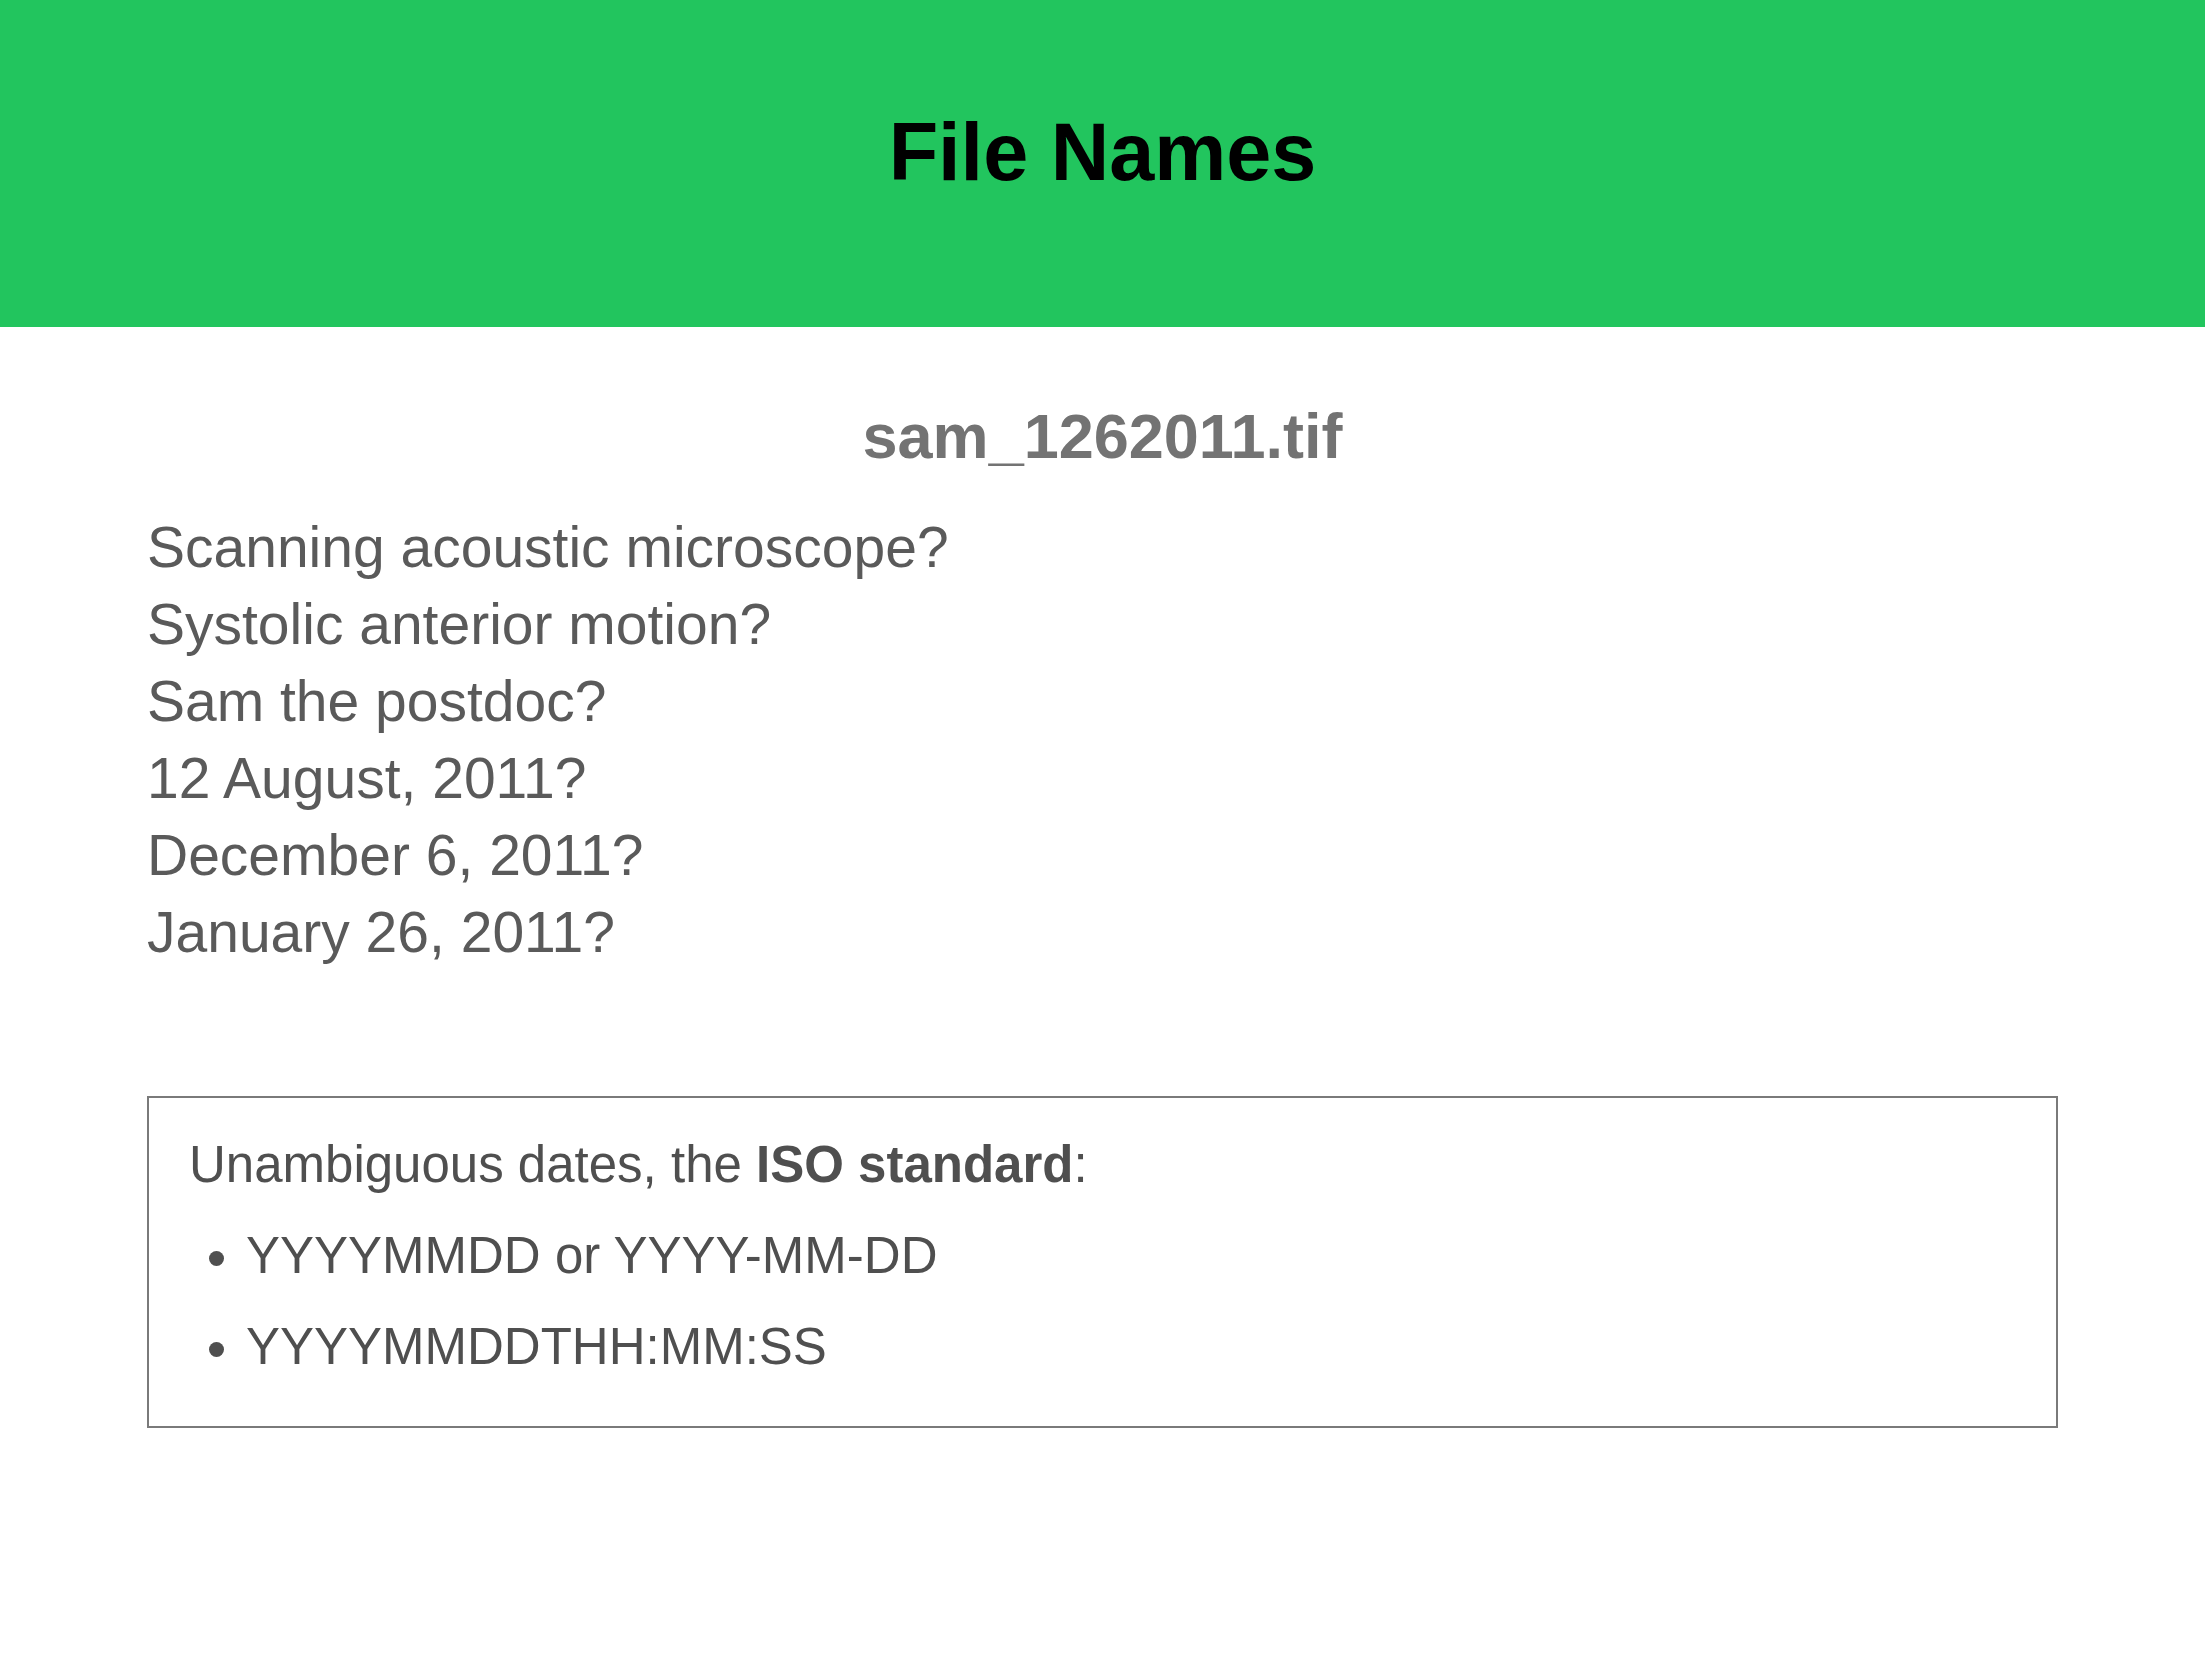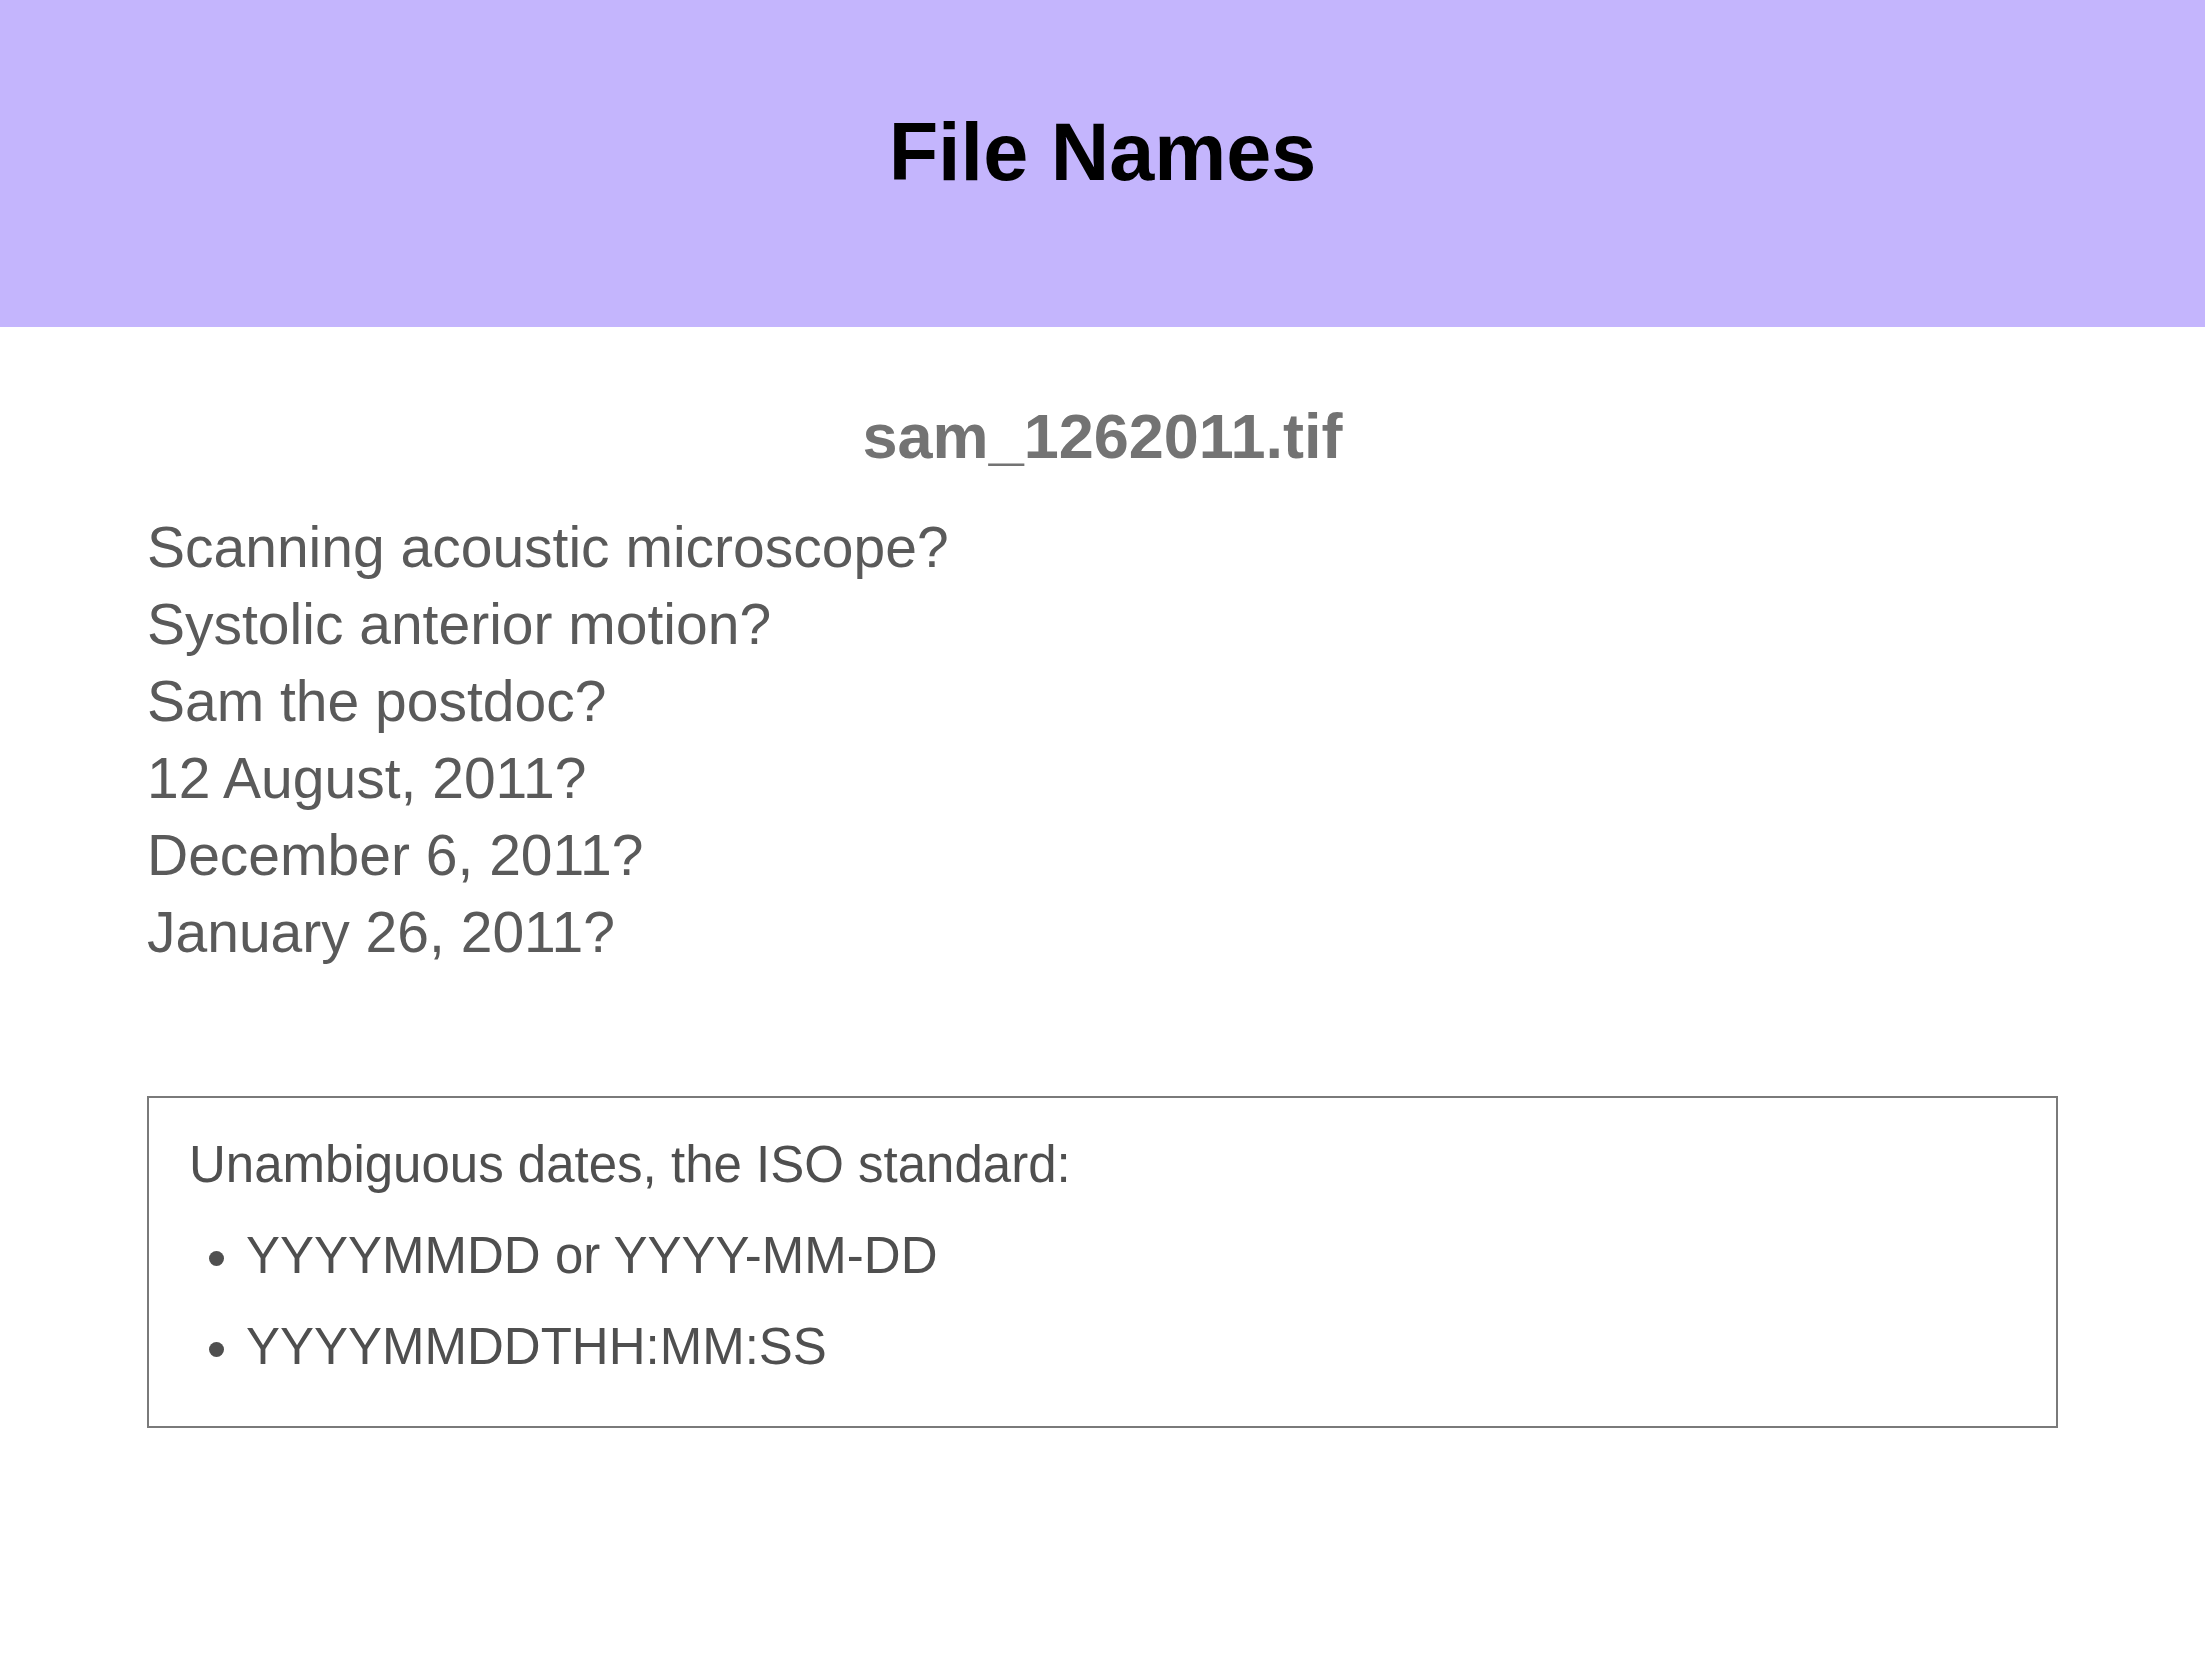--- a/index.html
+++ b/index.html
@@ -5,21 +5,21 @@
   html, body {
     margin: 0;
     padding: 0;
     width: 2205px;
     height: 1654px;
     background: #ffffff;
     font-family: "Segoe UI", "Helvetica Neue", Arial, sans-serif;
     color: #000;
   }
   .header {
-    background: #c4b5fd;
+    background: #22c55e;
     width: 100%;
     height: 327px;
     display: flex;
     align-items: center;
     justify-content: center;
     padding-bottom: 22px;
     box-sizing: border-box;
   }
   .header-title {
     font-size: 81px;
@@ -55,21 +55,21 @@
     border: 2.2px solid #7a7a7a;
     padding: 29px 40px 40px 40px;
     color: #4f4f4f;
     font-size: 51px;
     line-height: 1.5;
   }
   .iso-heading {
     font-weight: 400;
   }
   .iso-heading .bold {
-    font-weight: 400;
+    font-weight: 700;
   }
   ul.outer {
     list-style: disc;
     margin: 7.4px 0 0 0;
     padding-left: 57px;
   }
   ul.outer > li {
     margin-top: 14.7px;
   }
   ul.inner {

